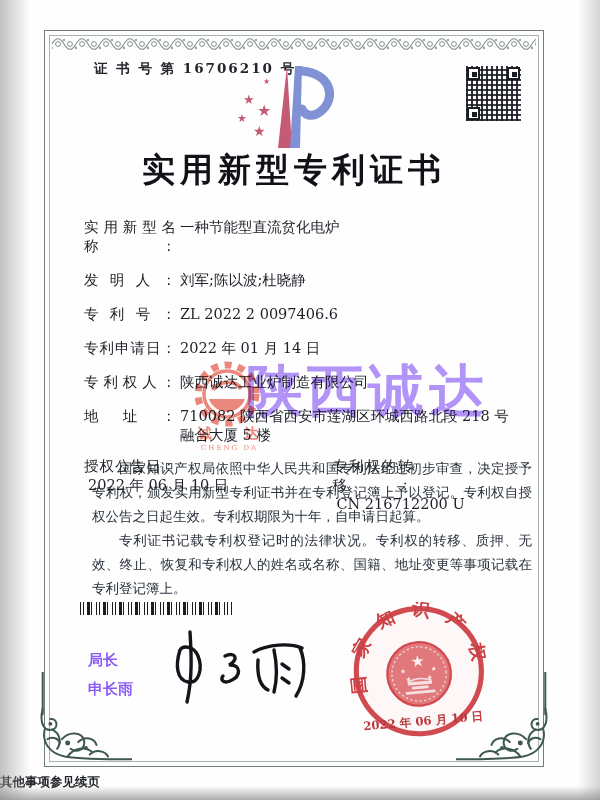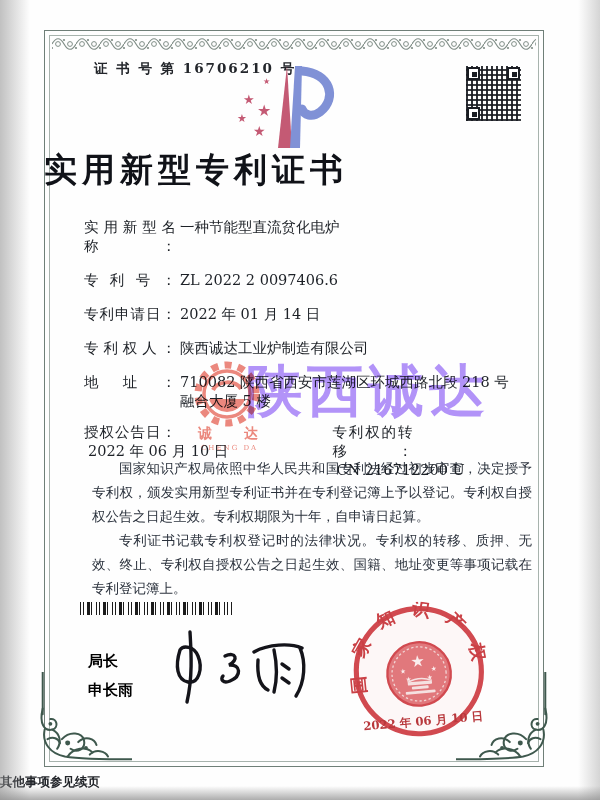--- a/index.html
+++ b/index.html
@@ -25,21 +25,21 @@
   .logo { position:absolute; left:235px; top:58px; width:110px; height:96px; }
   .qr { position:absolute; left:466px; top:66px; width:55px; height:55px; background:#fff;
         background-image:
           repeating-linear-gradient(90deg, rgba(25,28,34,.9) 0 2px, rgba(255,255,255,0) 2px 5px),
           repeating-linear-gradient(0deg, rgba(25,28,34,.85) 0 2px, #fff 2px 5px);
         background-size:55px 55px; }
   .finder { position:absolute; width:13px; height:13px; border:2.5px solid #191c22; background:#fff; }
   .finder::after { content:""; position:absolute; left:2.5px; top:2.5px; width:5px; height:5px; background:#191c22; }
   .f-tl { left:1px; top:1px; } .f-tr { right:1px; top:1px; } .f-bl { left:1px; bottom:1px; }
 
-  .title { position:absolute; left:44px; top:148px; width:500px; text-align:left;
+  .title { position:absolute; left:44px; top:148px; width:500px; text-align:center;
            font-size:33px; font-weight:700; color:#101218; letter-spacing:5px; }
 
   .fields { position:absolute; left:84px; top:218px; width:432px; z-index:2; }
   .frow { margin-bottom:15px; font-size:14.5px; font-weight:400; color:#1d2127; line-height:19px; }
   .flabel { display:inline-block; width:92px; text-align:justify; text-align-last:justify; vertical-align:top; }
   .flabel::after { content:"："; }
   .fvalue { display:inline-block; margin-left:4px; max-width:330px; vertical-align:top; }
   .frow-addr { margin-bottom:12px; }
   .frow-grant { display:flex; justify-content:space-between; width:432px;gap:44px; }
 
@@ -48,22 +48,22 @@
   .paras p { text-indent:2em; }
 
   .watermark-text { position:absolute; left:246px; top:354px; font-family:"DejaVu Sans","Liberation Sans",sans-serif;
            font-size:56px; font-weight:800; letter-spacing:5px; color:#8b5cf6; opacity:.66;
            z-index:3; mix-blend-mode:multiply; white-space:nowrap; }
   .watermark-gear { position:absolute; left:176px; top:358px; width:102px; height:96px; opacity:.62; z-index:3; mix-blend-mode:multiply; }
 
   .barcode { position:absolute; left:80px; top:602px; width:152px; height:13px;
     background:repeating-linear-gradient(90deg,#1c1c1c 0 1.5px,#fff 1.5px 3px,#1c1c1c 3px 4.5px,#fff 4.5px 7.5px,#1c1c1c 7.5px 10px,#fff 10px 11.5px,#1c1c1c 11.5px 12.5px,#fff 12.5px 16px); }
 
-  .signoff { position:absolute; left:88px; top:646px; font-family:Liberation Sans, sans-serif;
-             font-size:15px; font-weight:600; color:#000000; line-height:29px; }
+  .signoff { position:absolute; left:88px; top:646px; font-family:Liberation Serif, serif;
+             font-size:15px; font-weight:600; color:#8b5cf6; line-height:29px; }
   .signature { position:absolute; left:150px; top:626px; width:170px; height:82px; }
 
   .seal { position:absolute; left:349px; top:602px; width:140px; height:142px; transform:rotate(-5deg); z-index:4; mix-blend-mode:multiply; }
 
   .page-note { position:absolute; left:44px; top:743px; width:500px; text-align:center; font-size:11.5px; font-weight:600; color:#23262b; }
   .footer-note { position:absolute; left:0; top:774px; width:600px; text-align:left; font-size:12.5px; font-weight:600; color:#23262b; }
 </style>
 </head>
 <body>
 
@@ -138,20 +138,23 @@
     <div class="finder f-bl"></div>
   </div>
 
   <div class="title">实用新型专利证书</div>
 
   <div class="fields">
     <div class="frow">
       <span class="flabel">实用新型名称</span><span class="fvalue">一种节能型直流贫化电炉</span>
     </div>
     <div class="frow">
+      <span class="flabel">发明人</span><span class="fvalue">刘军;陈以波;杜晓静</span>
+    </div>
+    <div class="frow">
       <span class="flabel">专利号</span><span class="fvalue">ZL 2022 2 0097406.6</span>
     </div>
     <div class="frow">
       <span class="flabel">专利申请日</span><span class="fvalue">2022 年 01 月 14 日</span>
     </div>
     <div class="frow">
       <span class="flabel">专利权人</span><span class="fvalue">陕西诚达工业炉制造有限公司</span>
     </div>
     <div class="frow frow-addr">
       <span class="flabel">地址</span><span class="fvalue">710082 陕西省西安市莲湖区环城西路北段 218 号融合大厦 5 楼</span>
@@ -170,21 +173,21 @@
       <path d="M37,32 C42,22 60,22 65,31" stroke-width="4"></path>
       <path d="M33,41 A19,19 0 0 0 69,41 Z" fill="#e0402e" stroke="none"></path>
     </g>
     <text x="22" y="80" font-size="14" font-weight="bold" fill="#e0402e">诚</text>
     <text x="68" y="80" font-size="14" font-weight="bold" fill="#e0402e">达</text>
     <text x="25" y="92" font-size="7" letter-spacing="2" fill="#e0402e">CHENG DA</text>
   </svg>
 
   <div class="paras">
     <p>国家知识产权局依照中华人民共和国专利法经过初步审查，决定授予专利权，颁发实用新型专利证书并在专利登记簿上予以登记。专利权自授权公告之日起生效。专利权期限为十年，自申请日起算。</p>
-    <p>专利证书记载专利权登记时的法律状况。专利权的转移、质押、无效、终止、专利权自授权公告之日起生效、国籍、地址变更等事项记载在专利登记簿上。</p>
+    <p>专利证书记载专利权登记时的法律状况。专利权的转移、质押、无效、终止、恢复和专利权人的姓名或名称、国籍、地址变更等事项记载在专利登记簿上。</p>
   </div>
 
   <div class="barcode"></div>
 
   <div class="signoff">
     <div>局长</div>
     <div>申长雨</div>
   </div>
 
   <svg class="signature" viewBox="0 0 170 82">

